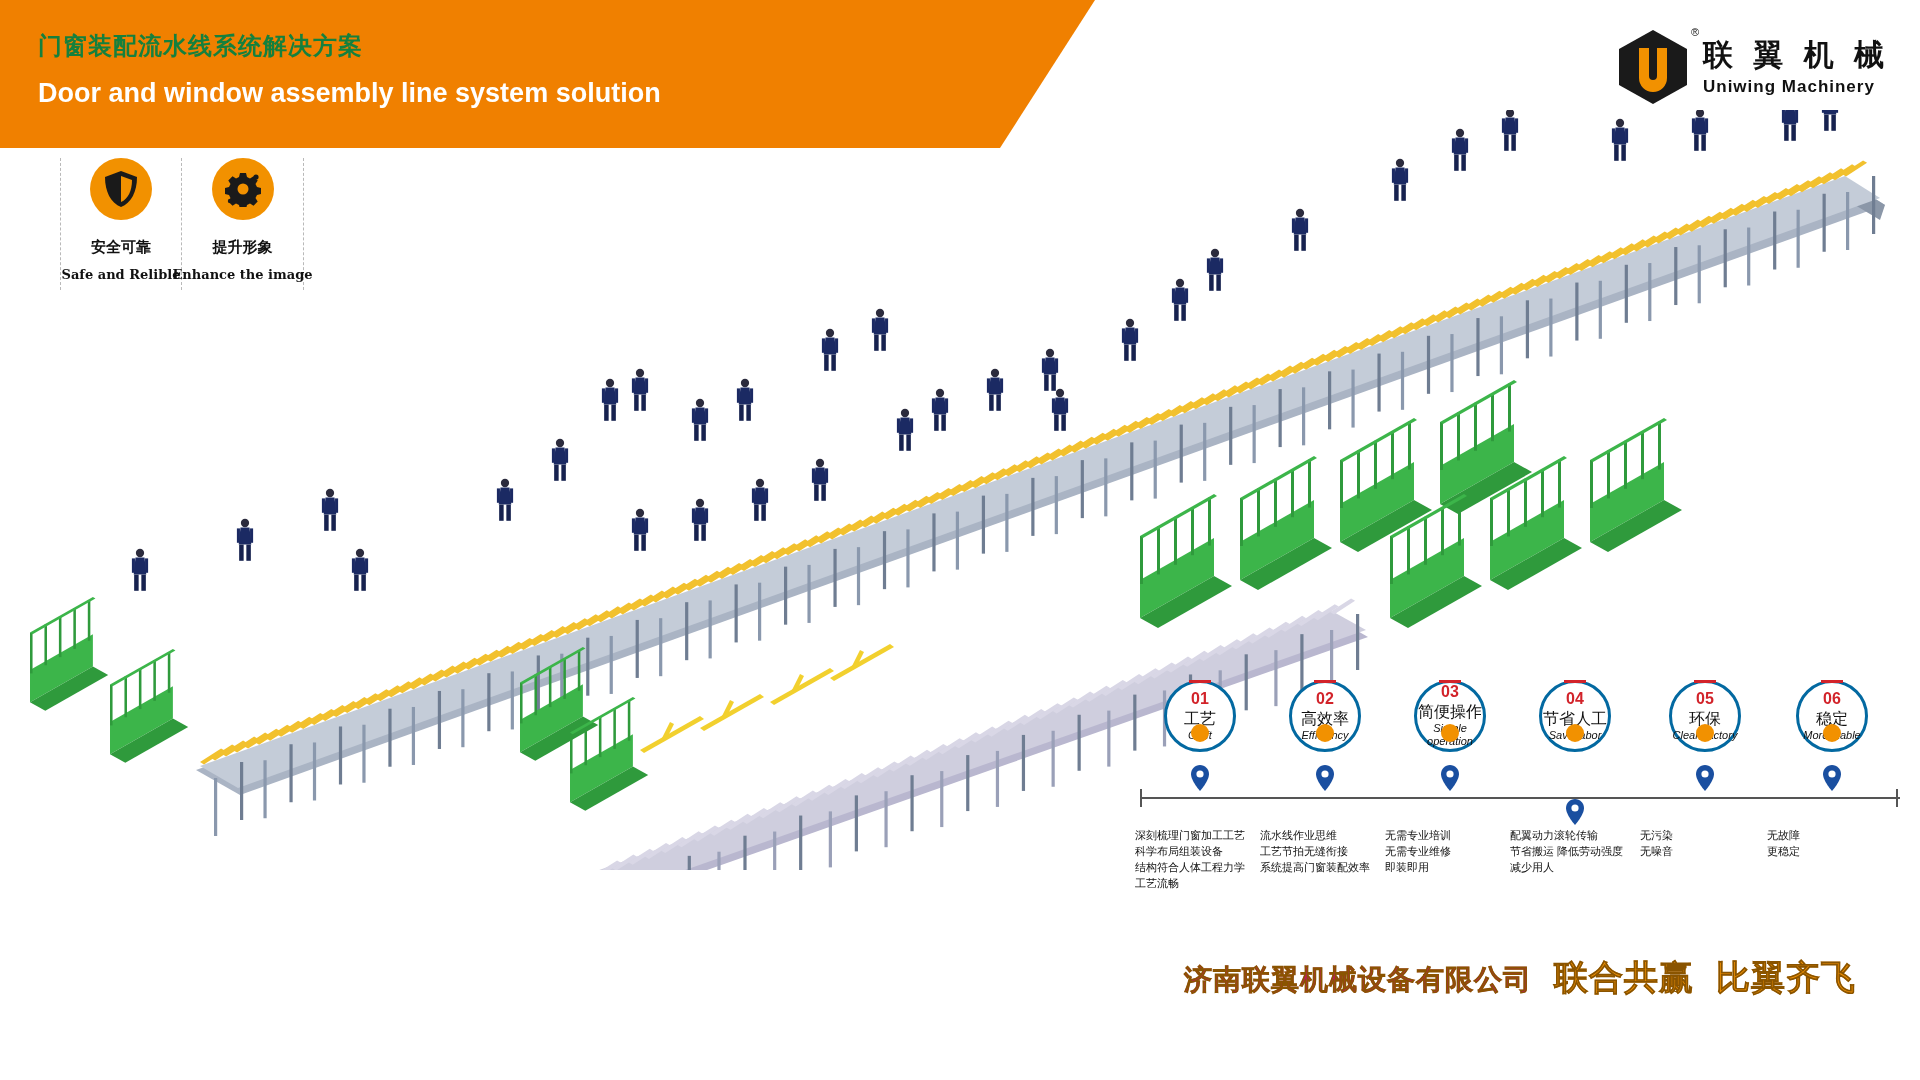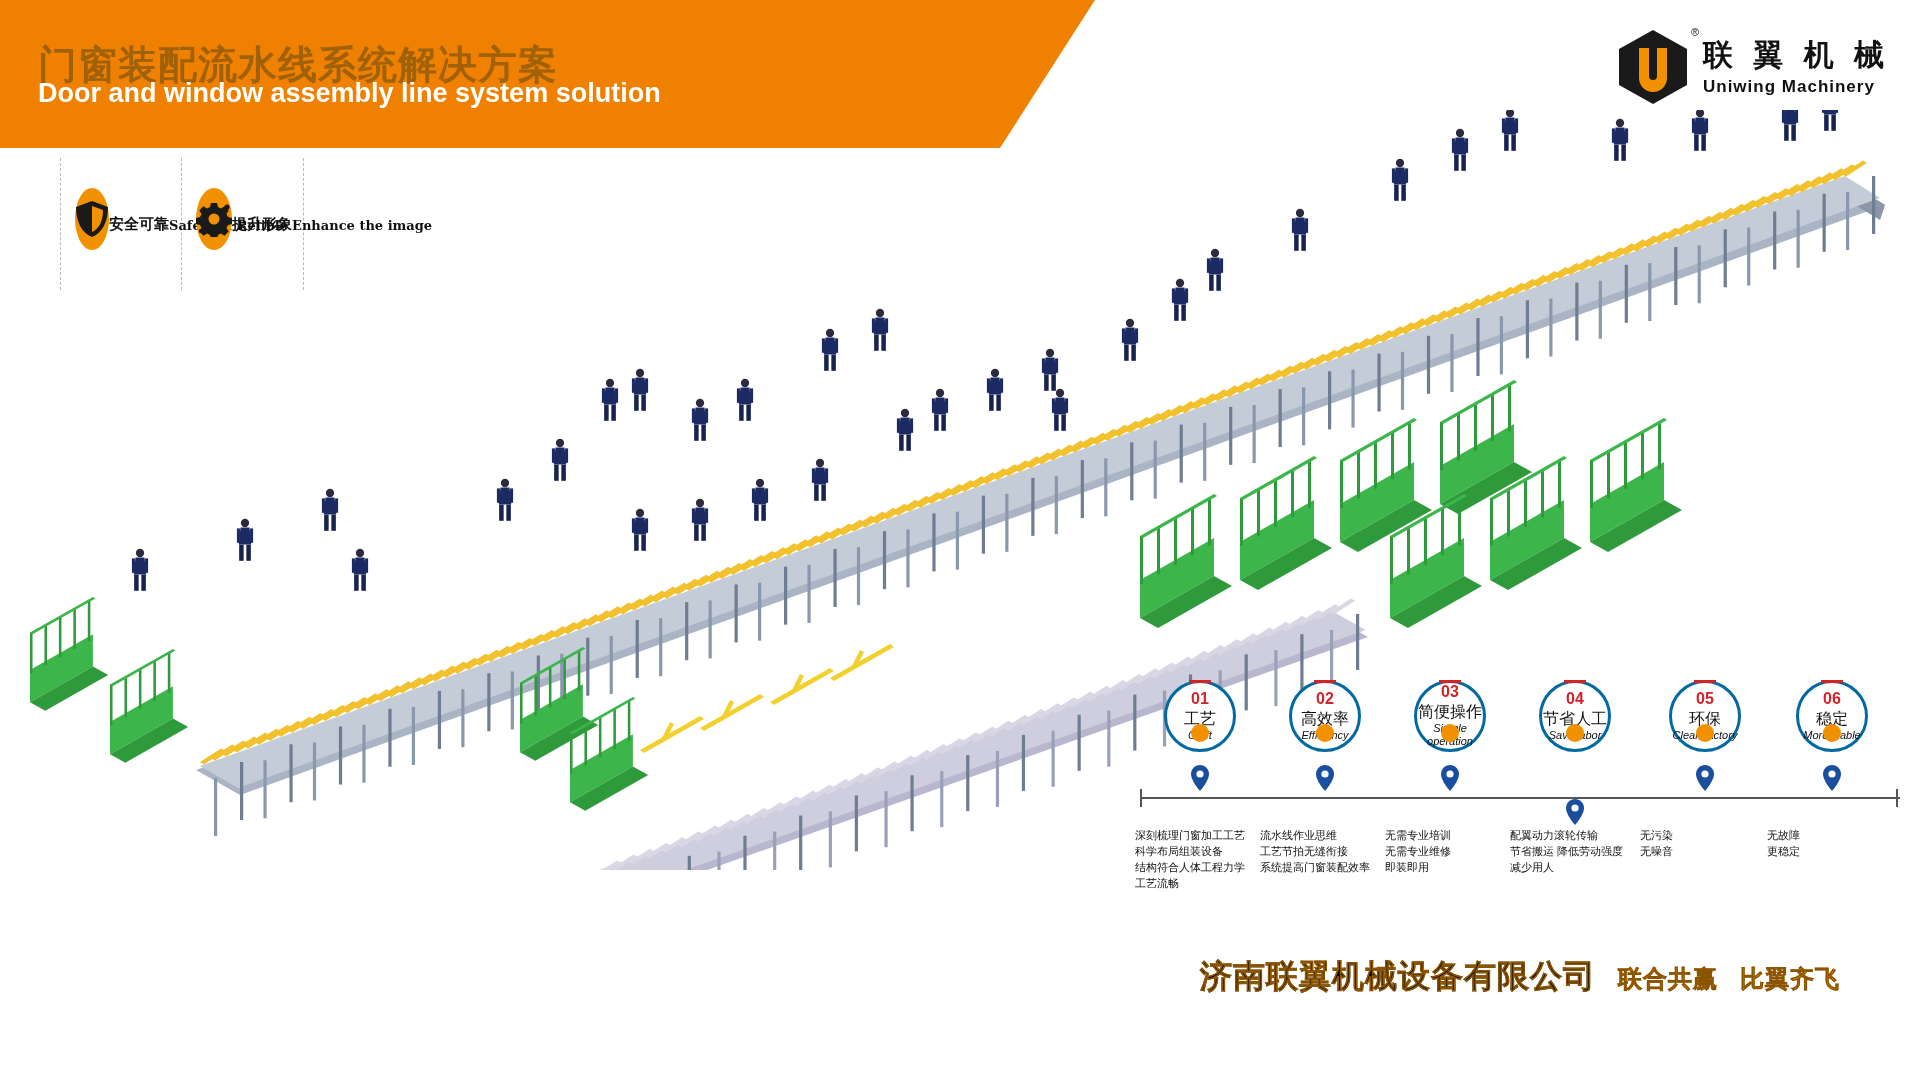--- a/index.html
+++ b/index.html
@@ -22,26 +22,25 @@
     position: absolute;
     left: 0; top: 0;
     width: 1095px; height: 148px;
     background: #F08000;
     
     clip-path: polygon(0 0, 1095px 0, 1000px 148px, 0 148px);
   }
   .header-title-cn {
     position: absolute;
     left: 38px; top: 30px;
-    font-size: 39px;
+    font-size: 24px;
     font-weight: bold;
-    color: #a16207;
+    color: #15803d;
     letter-spacing: 1px;
     white-space: nowrap;
-    margin-top: 8px;
   }
   .header-title-en {
     position: absolute;
     left: 38px; top: 78px;
     font-size: 27px;
     font-weight: bold;
     color: #ffffff;
     white-space: nowrap;
     font-stretch: condensed;
   }
@@ -85,23 +84,25 @@
   .features {
     position: absolute;
     left: 60px; top: 158px;
     display: flex;
     height: 132px;
   }
   .feature {
     position: relative;
     width: 122px;
     display: flex;
+    flex-direction: column;
     align-items: center;
     padding: 0 14px;
     border-right: 1px dashed #b9b9b9;
+    gap: 8px;
   }
   .feature:first-child { border-left: 1px dashed #b9b9b9; }
   .feature-icon {
     width: 62px; height: 62px;
     border-radius: 50%;
     background: #F29100;
     display: flex;
     align-items: center;
     justify-content: center;
     margin-bottom: 10px;
@@ -222,29 +223,29 @@
   .footer-slogan {
     position: absolute;
     left: 1140px; top: 955px;
     width: 760px;
     display: flex;
     align-items: baseline;
     gap: 22px;
     justify-content: center;
   }
   .slogan-company {
-    font-size: 32px;
+    font-size: 28px;
     font-weight: bold;
-    color: #000000;
+    color: #be185d;
     -webkit-text-stroke: 0.6px #8a5400;
     letter-spacing: 1px;
     white-space: nowrap;
   }
   .slogan-phrase {
-    font-size: 24px;
+    font-size: 34px;
     font-weight: bold;
     color: #F29100;
     -webkit-text-stroke: 0.6px #8a5400;
     letter-spacing: 1px;
     white-space: nowrap;
   }
 </style>
 </head>
 <body>
 

